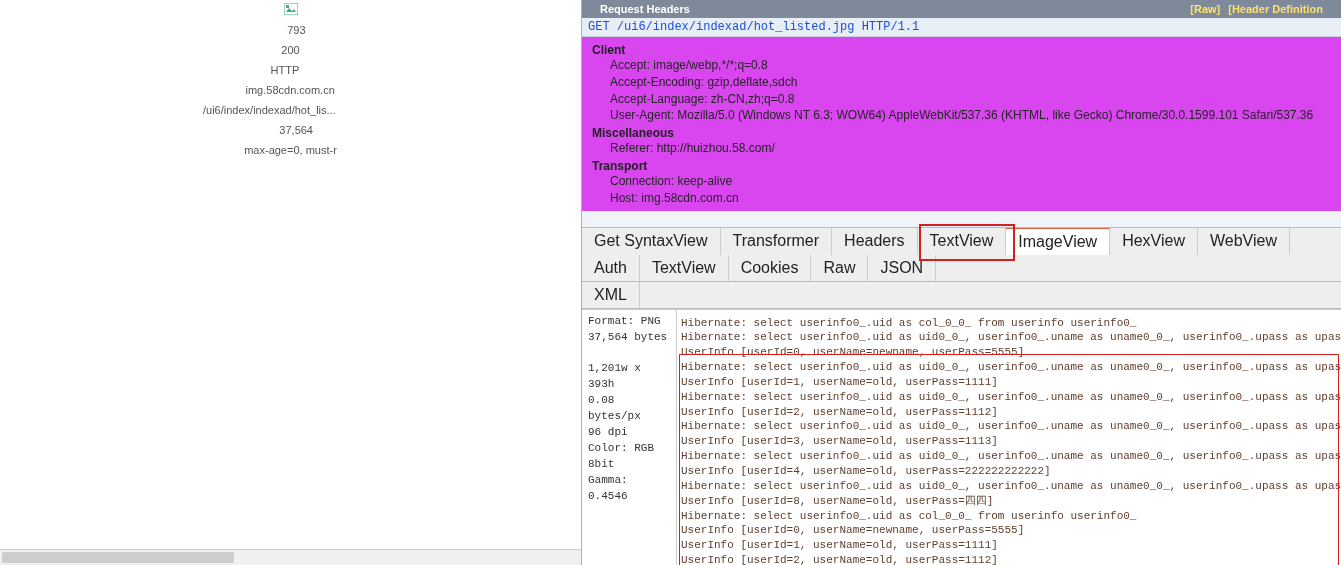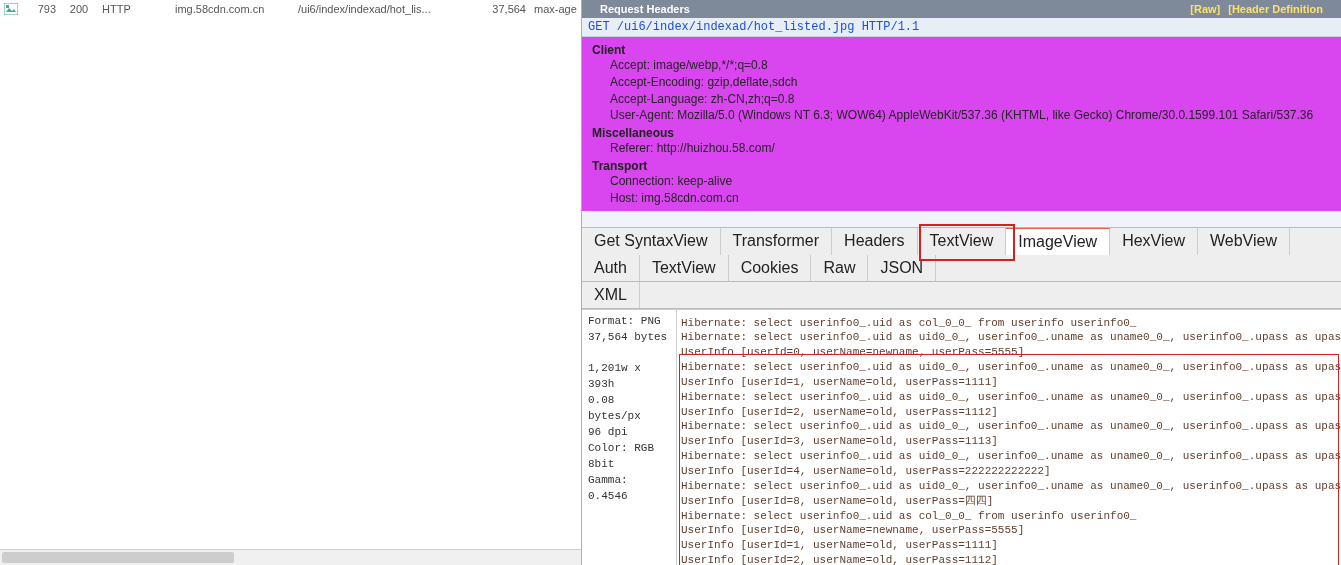--- a/index.html
+++ b/index.html
@@ -22,20 +22,21 @@
   border-right: 1px solid #b0b0b0;
   position: relative;
 }
 .session-row {
   display: flex;
   align-items: center;
   padding: 2px 4px;
   font-size: 11px;
   color: #555;
   gap: 8px;
+  flex-direction: column;
 }
 .session-icon {
   width: 14px;
   height: 14px;
   display: inline-flex;
   align-items: center;
   justify-content: center;
 }
 .col-id { width: 30px; text-align: right; }
 .col-status { width: 30px; text-align: center; }

